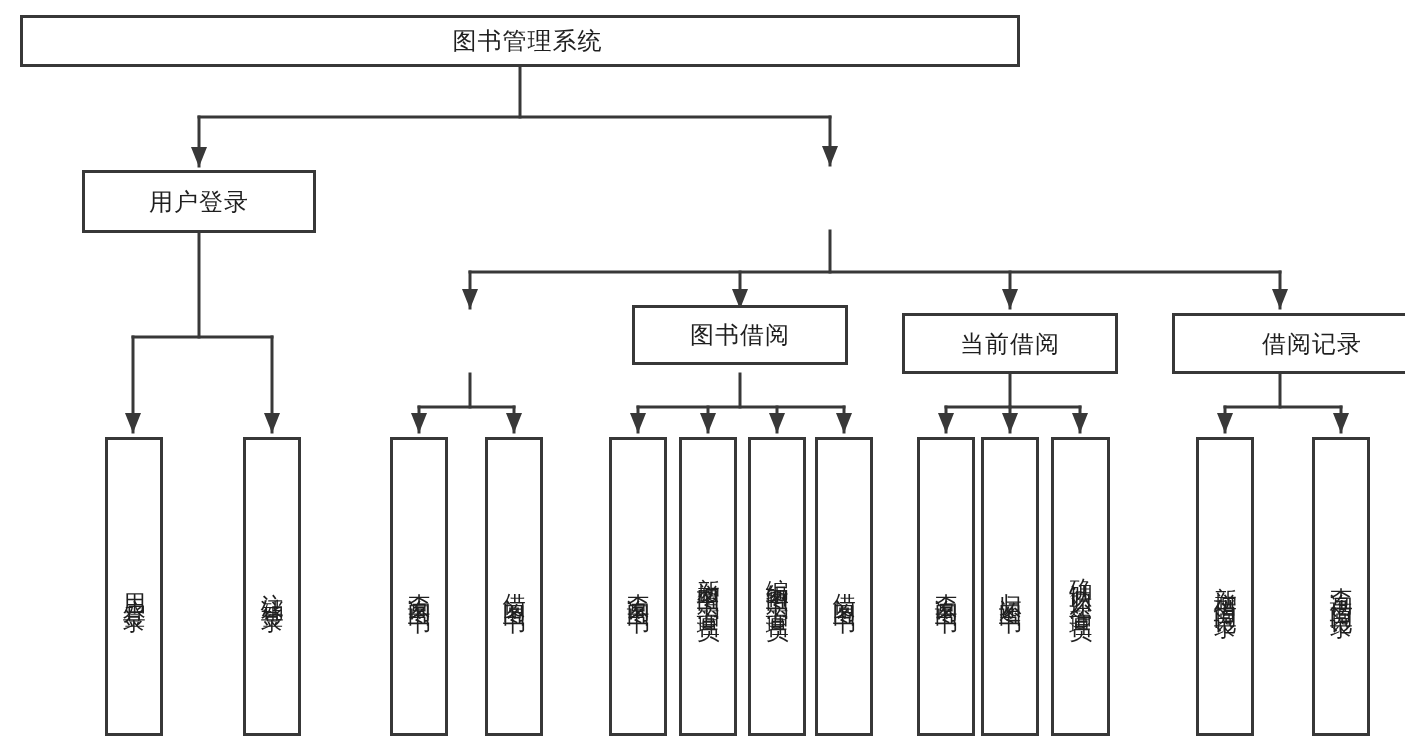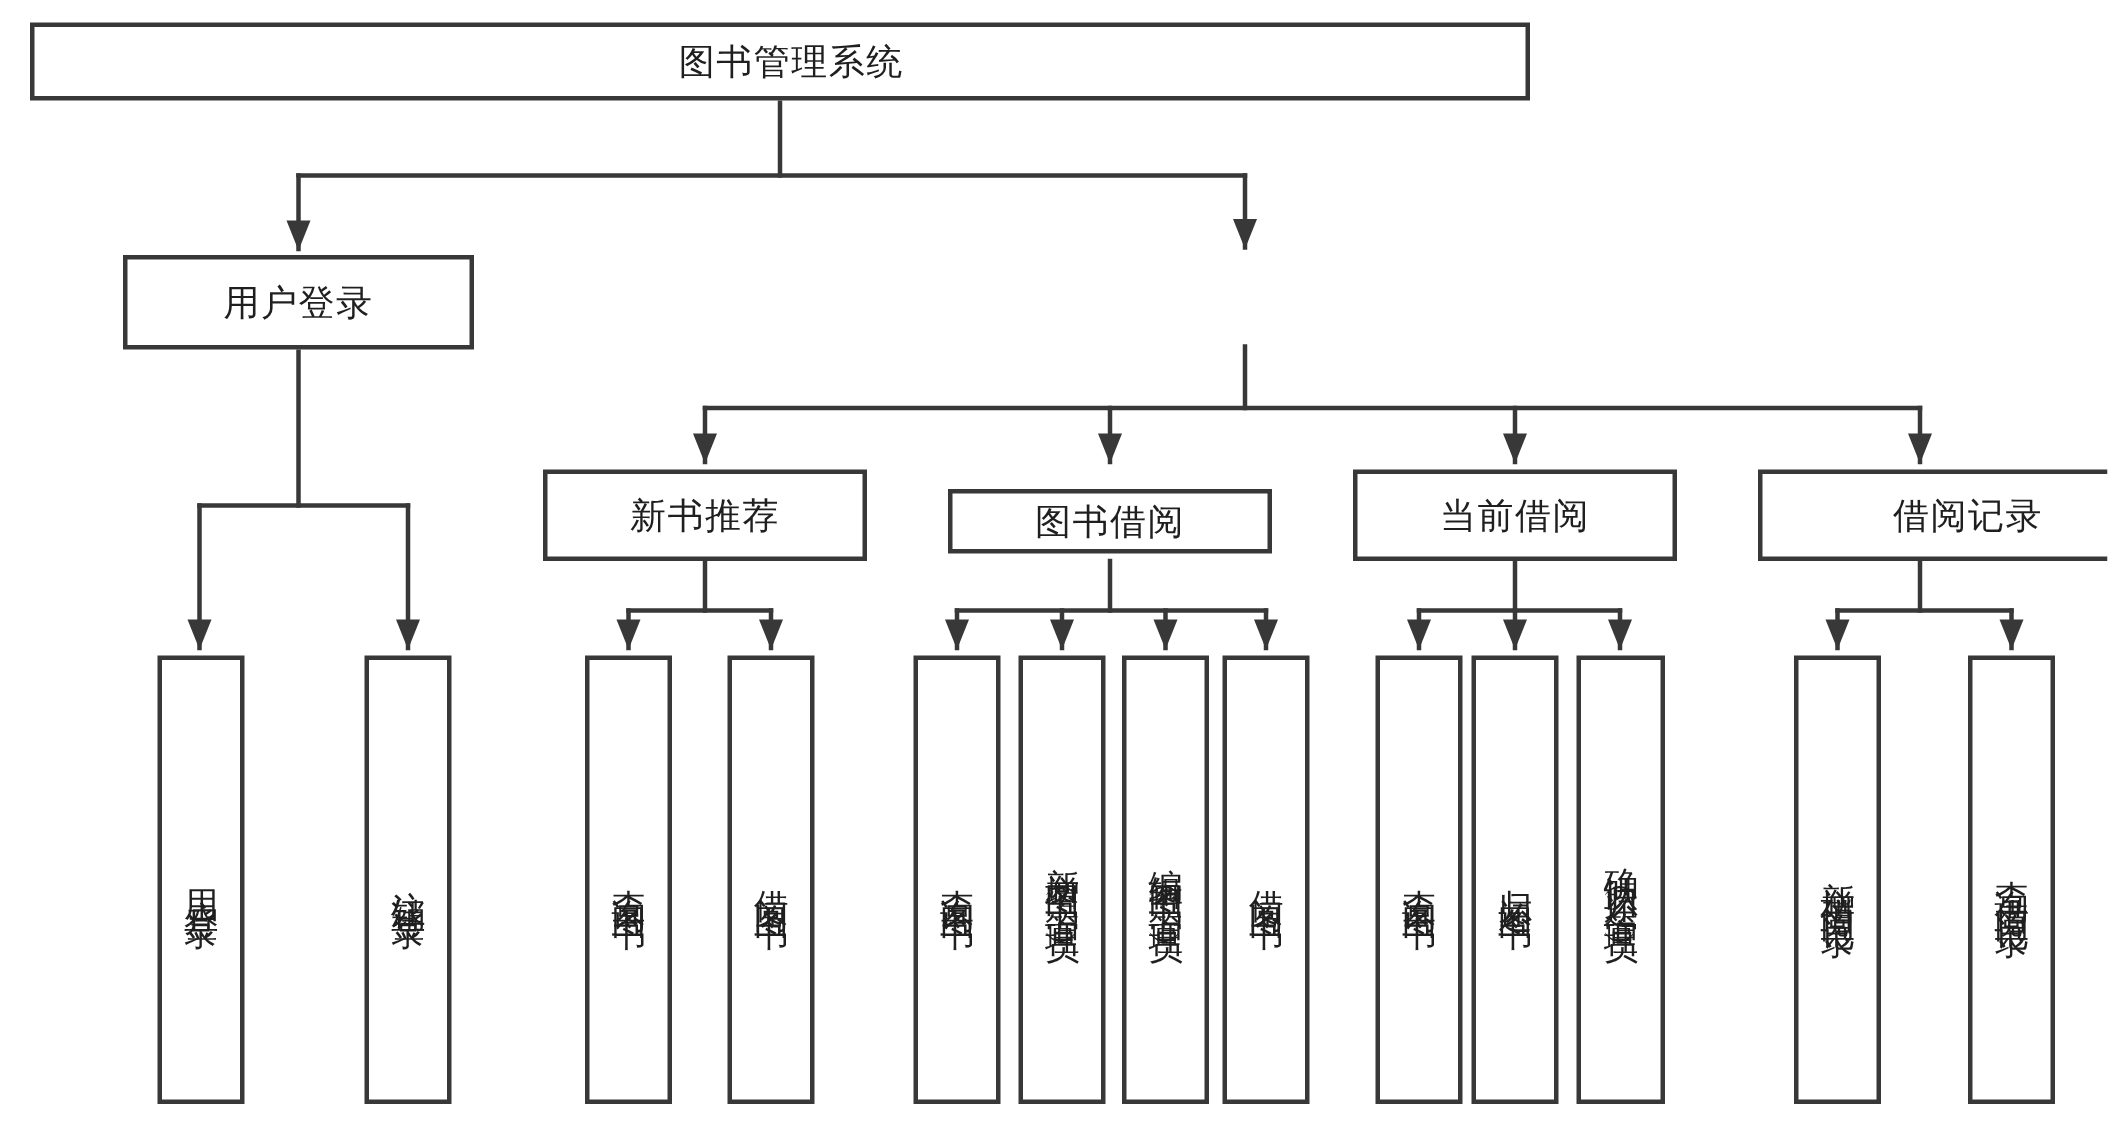--- a/index.html
+++ b/index.html
@@ -98,22 +98,21 @@
       <path class="wire" d="M1225,407 L1341,407"></path>
       <path class="wire" d="M1225,407 L1225,432" marker-end="url(#arw)"></path>
       <path class="wire" d="M1341,407 L1341,432" marker-end="url(#arw)"></path>
     </g>
   </svg>
 
   <div class="node h root" style="left:20px;top:15px;width:1000px;height:52px;padding-left:15px;">图书管理系统</div>
 
   <div class="node h" style="left:82px;top:170px;width:234px;height:63px;">用户登录</div>
 
-  <div class="node h" style="left:362px;top:313px;width:216px;height:61px;">新书推荐</div>
-  <div class="node h" style="left:632px;top:326px;width:216px;height:43px;">图书借阅</div>
+  <div class="node h" style="left:632px;top:305px;width:216px;height:60px;">图书借阅</div>
   <div class="node h" style="left:902px;top:313px;width:216px;height:61px;font-family:Liberation Mono, monospace;">当前借阅</div>
   <div class="node h" style="left:1172px;top:313px;width:240px;height:61px;padding-left:40px;">借阅记录</div>
 
   <div class="node v" style="left:105px;top:437px;width:58px;height:299px;">
     <span class="vtext">用户登录</span>
   </div>
   <div class="node v" style="left:243px;top:437px;width:58px;height:299px;">
     <span class="vtext">注销登录</span>
   </div>
 

